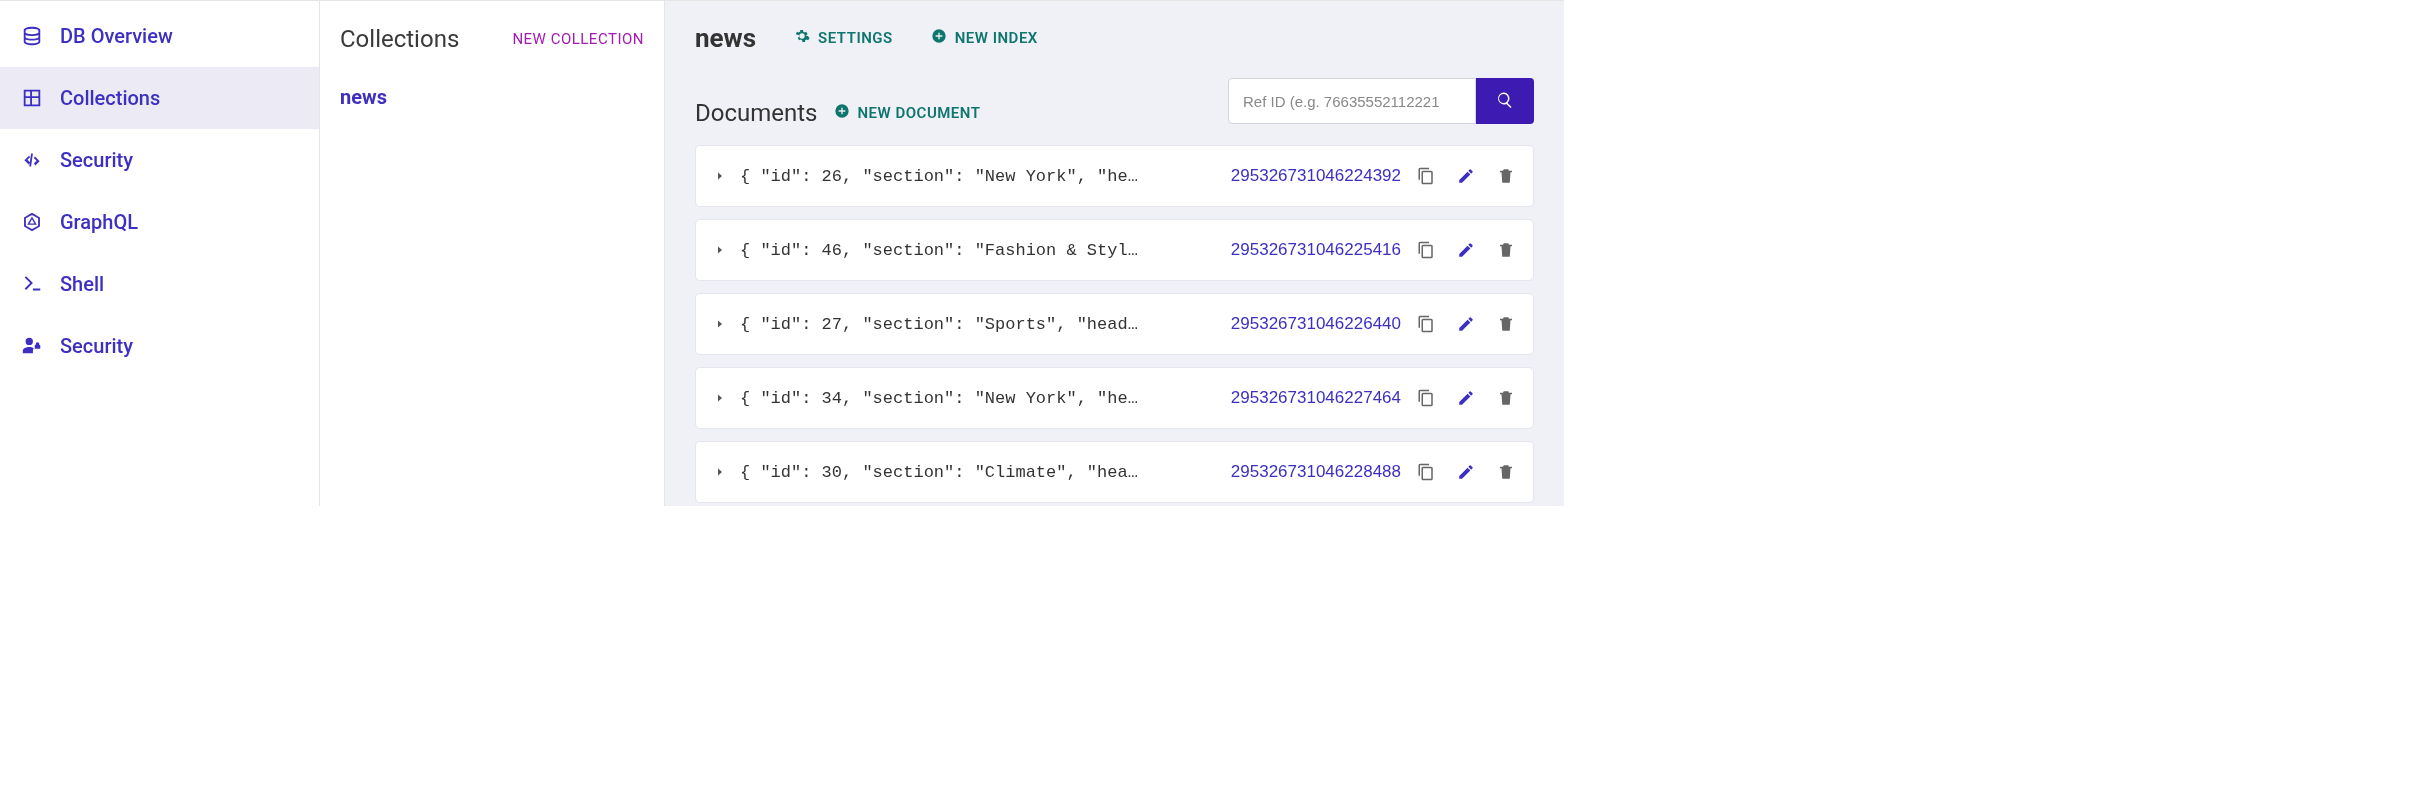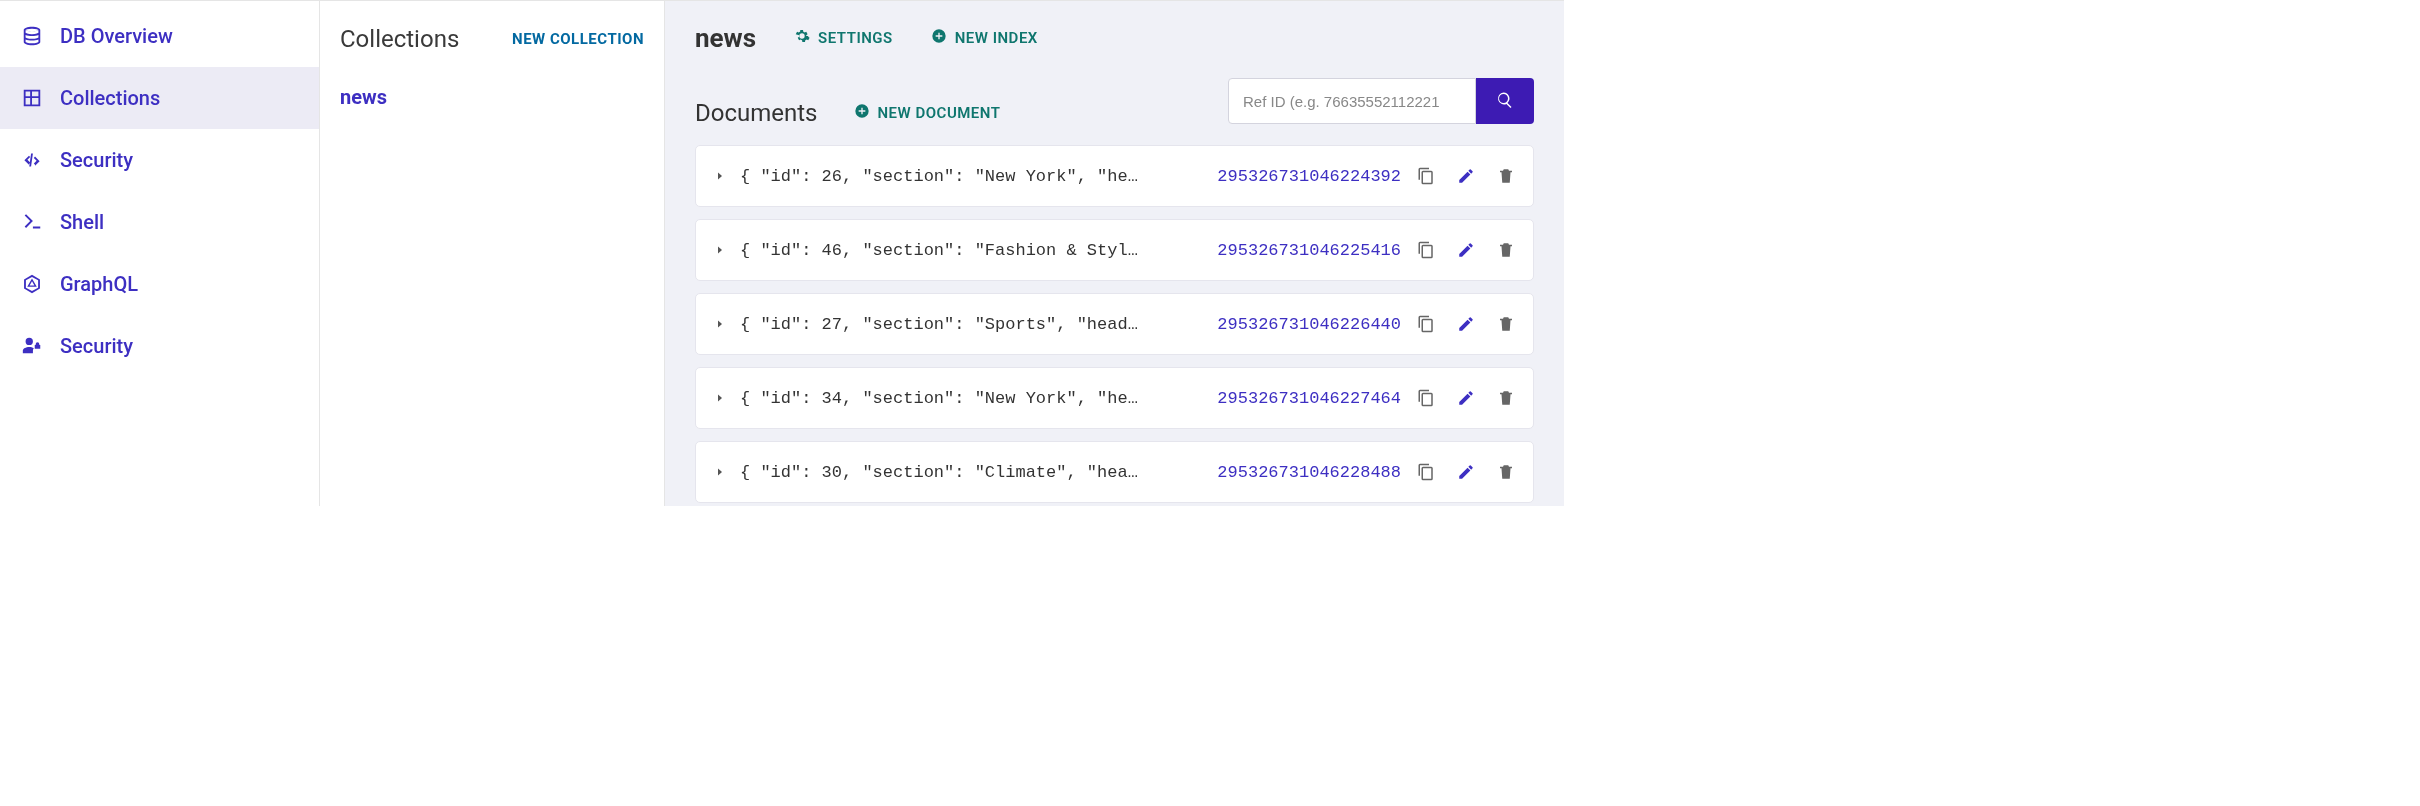--- a/index.html
+++ b/index.html
@@ -57,23 +57,23 @@
       align-items: center;
       justify-content: space-between;
       margin-bottom: 24px;
     }
     .panel-title {
       font-size: 24px;
       font-weight: 400;
       color: #3a3a3a;
     }
     .new-collection-btn {
-      color: #0369a1;
+      color: #a21caf;
       font-size: 15px;
-      font-weight: 700;
+      font-weight: 400;
       letter-spacing: 0.5px;
       cursor: pointer;
     }
     .collection-item {
       color: #3d2fc2;
       font-size: 20px;
       font-weight: 700;
       padding: 8px 0;
       cursor: pointer;
     }
@@ -111,21 +111,21 @@
 
     .documents-row {
       display: flex;
       align-items: center;
       justify-content: space-between;
       margin-bottom: 18px;
     }
     .documents-left {
       display: flex;
       align-items: center;
-      gap: 36px;
+      gap: 16px;
       margin-top: 24px;
     }
     .documents-title {
       font-size: 24px;
       font-weight: 400;
       color: #333;
     }
     .search-group {
       display: flex;
       margin-left: 24px;
@@ -180,21 +180,21 @@
       color: #333;
       white-space: nowrap;
       overflow: hidden;
       text-overflow: ellipsis;
       flex: 1;
       max-width: 400px;
     }
     .doc-ref {
       color: #3d2fc2;
       font-size: 17px;
-      font-family: Liberation Mono, monospace;
+      font-family: Liberation Sans, sans-serif;
       margin-left: auto;
       margin-right: 16px;
       cursor: pointer;
     }
     .doc-actions {
       display: flex;
       gap: 22px;
     }
     .doc-action {
       color: #666;
@@ -228,32 +228,32 @@
     <span class="icon">
       <svg viewBox="0 0 24 24">
           <path d="M8.7 17.3l-5-5 5-5L10 8.7 7 11.7h0l3 3-1.3 1.6zm6.6 0L14 15.7l3-3-3-3 1.3-1.4 5 5-5 5zM13 5l-2 14h-2l2-14h2z"></path>
         </svg>
     </span>
     <span>Security</span>
   </div>
   <div class="sidebar-item">
     <span class="icon">
       <svg viewBox="0 0 24 24">
+          <path d="M12 2l8.66 5v10L12 22 3.34 17V7L12 2zm0 2.3L5.34 8v8L12 19.7 18.66 16V8L12 4.3zM12 6l5.2 9H6.8L12 6zm0 3l-2.6 4.5h5.2L12 9z"></path>
+        </svg>
+    </span>
+    <span>GraphQL</span>
+  </div>
+  <div class="sidebar-item">
+    <span class="icon">
+      <svg viewBox="0 0 24 24">
           <path d="M4 5l6 6-6 6 1.5 1.5L13 11 5.5 3.5 4 5zm9 12h8v2h-8v-2z"></path>
         </svg>
     </span>
     <span>Shell</span>
-  </div>
-  <div class="sidebar-item">
-    <span class="icon">
-      <svg viewBox="0 0 24 24">
-          <path d="M12 2l8.66 5v10L12 22 3.34 17V7L12 2zm0 2.3L5.34 8v8L12 19.7 18.66 16V8L12 4.3zM12 6l5.2 9H6.8L12 6zm0 3l-2.6 4.5h5.2L12 9z"></path>
-        </svg>
-    </span>
-    <span>GraphQL</span>
   </div>
   <div class="sidebar-item">
     <span class="icon">
       <svg viewBox="0 0 24 24">
           <path d="M9 11a4 4 0 100-8 4 4 0 000 8zm0 2c-3.5 0-7 1.8-7 4v3h11v-3c0-1 .4-1.9 1-2.6-1.4-.9-3.3-1.4-5-1.4zm9-5a2 2 0 012 2v1h1v4h-6v-4h1v-1a2 2 0 012-2z"></path>
         </svg>
     </span>
     <span>Security</span>
   </div>
 </nav>

